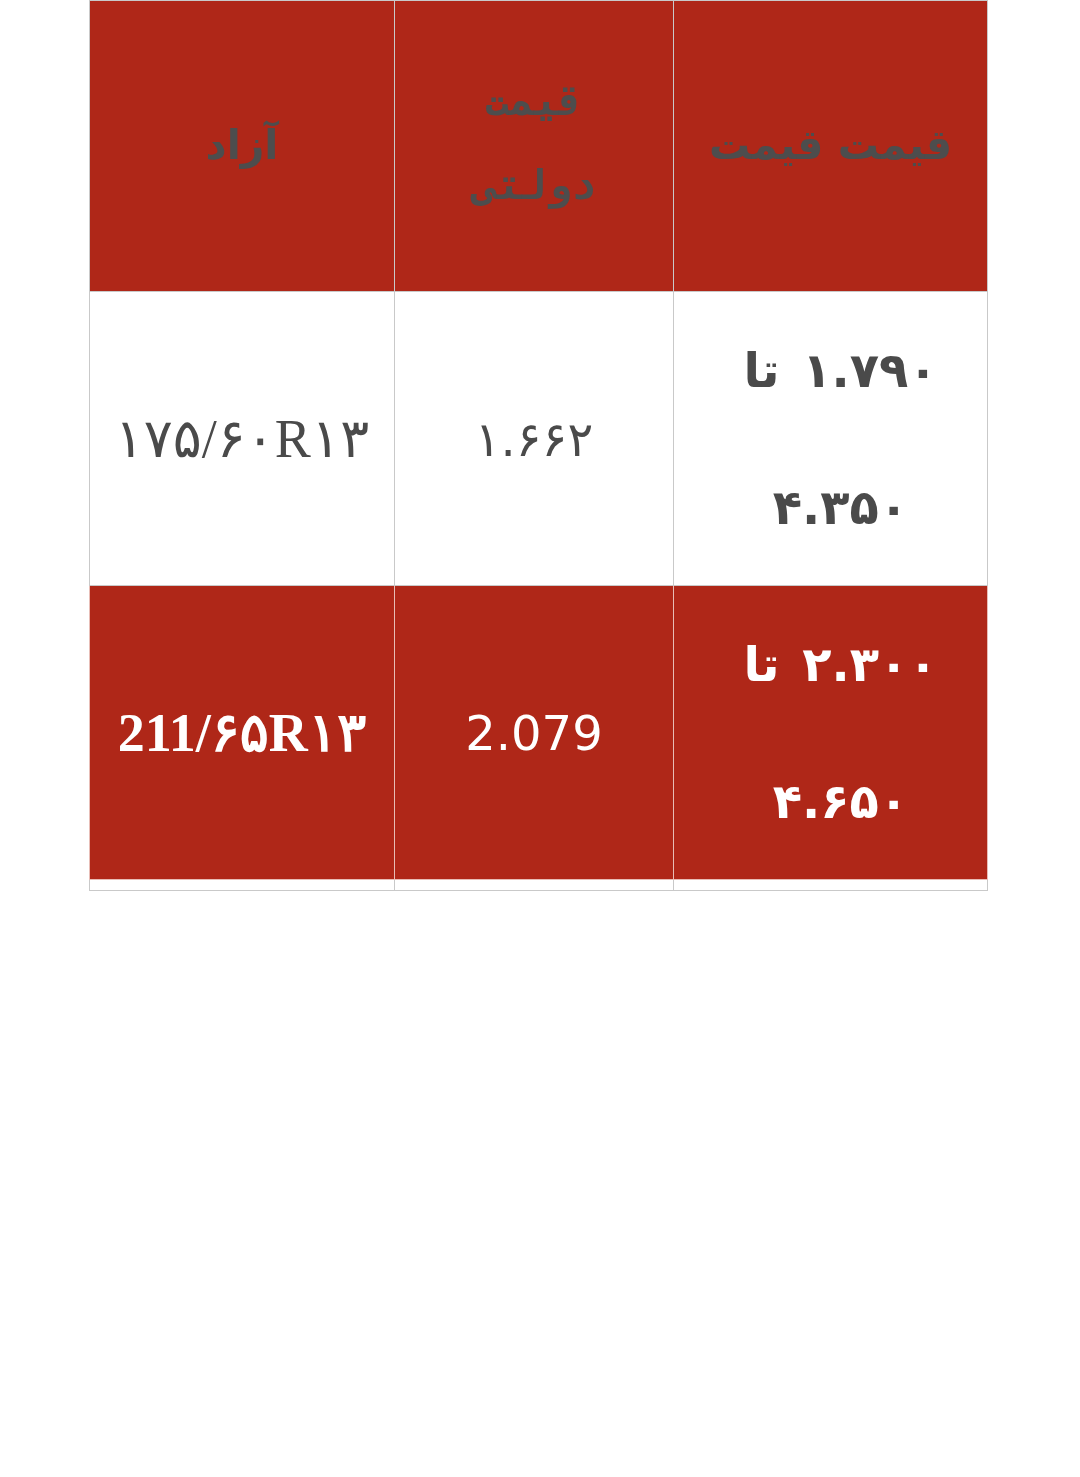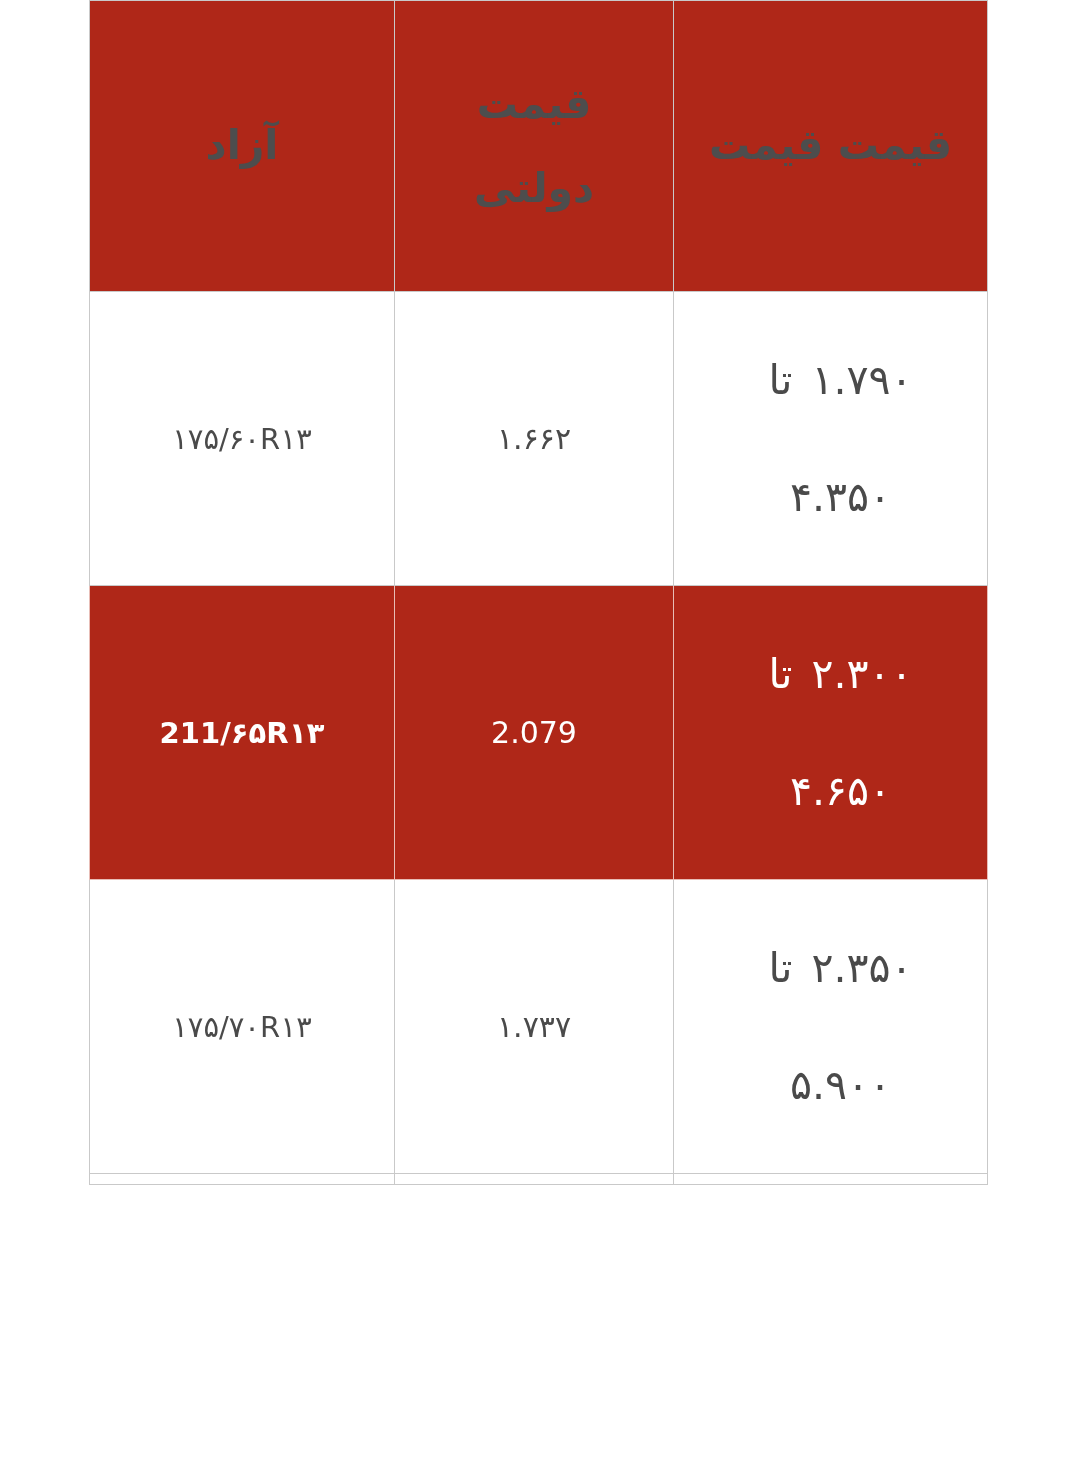--- a/index.html
+++ b/index.html
@@ -56,20 +56,21 @@
     background: #af2718;
     color: #4d4d4d;
     font-size: 41px;
     font-weight: 700;
     line-height: 1.55;
     border-color: #e8bdb6;
     letter-spacing: 0.5px;
   }
   thead th.two-line {
     line-height: 2.05;
+    font-family: Liberation Mono, monospace;
   }
 
   
   tbody tr {
     height: 294px;
   }
   tbody tr.row-light {
     background: #ffffff;
   }
   tbody tr.row-light td {
@@ -86,36 +87,37 @@
   }
   tbody tr.row-sliver {
     height: 11px;
   }
   tbody tr.row-sliver td {
     border-color: #c9c9c9;
     padding: 0;
   }
 
   td.cell-size {
-    font-size: 29px;
+    font-size: 54px;
     font-weight: 500;
     letter-spacing: 0.5px;
     white-space: nowrap;
+    font-family: Liberation Serif, serif;
   }
   tbody tr.row-dark td.cell-size {
     font-weight: 700;
   }
   td.cell-gov {
-    font-size: 30px;
+    font-size: 48px;
     font-weight: 500;
     white-space: nowrap;
   }
   td.cell-free {
-    font-size: 41px;
-    font-weight: 400;
+    font-size: 48px;
+    font-weight: 700;
     line-height: 2.85;
     padding-right: 24px;
     padding-left: 44px;
   }
   td.cell-free .range {
     display: inline;
     word-spacing: 6px;
   }
 </style>
 </head>
@@ -152,27 +154,20 @@
       </tr>
 
       <tr class="row-dark">
         <td class="cell-free">
           <span class="range">۲.۳۰۰ تا ۴.۶۵۰</span>
         </td>
         <td class="cell-gov">2.079</td>
         <td class="cell-size">211/۶۵R۱۳</td>
       </tr>
 
-      <tr class="row-light">
-        <td class="cell-free">
-          <span class="range">۲.۳۵۰ تا ۵.۹۰۰</span>
-        </td>
-        <td class="cell-gov">۱.۷۳۷</td>
-        <td class="cell-size">۱۷۵/۷۰R۱۳</td>
-      </tr>
 
 
       <tr class="row-light row-sliver">
         <td></td>
         <td></td>
         <td></td>
       </tr>
 
     </tbody>
   </table>

